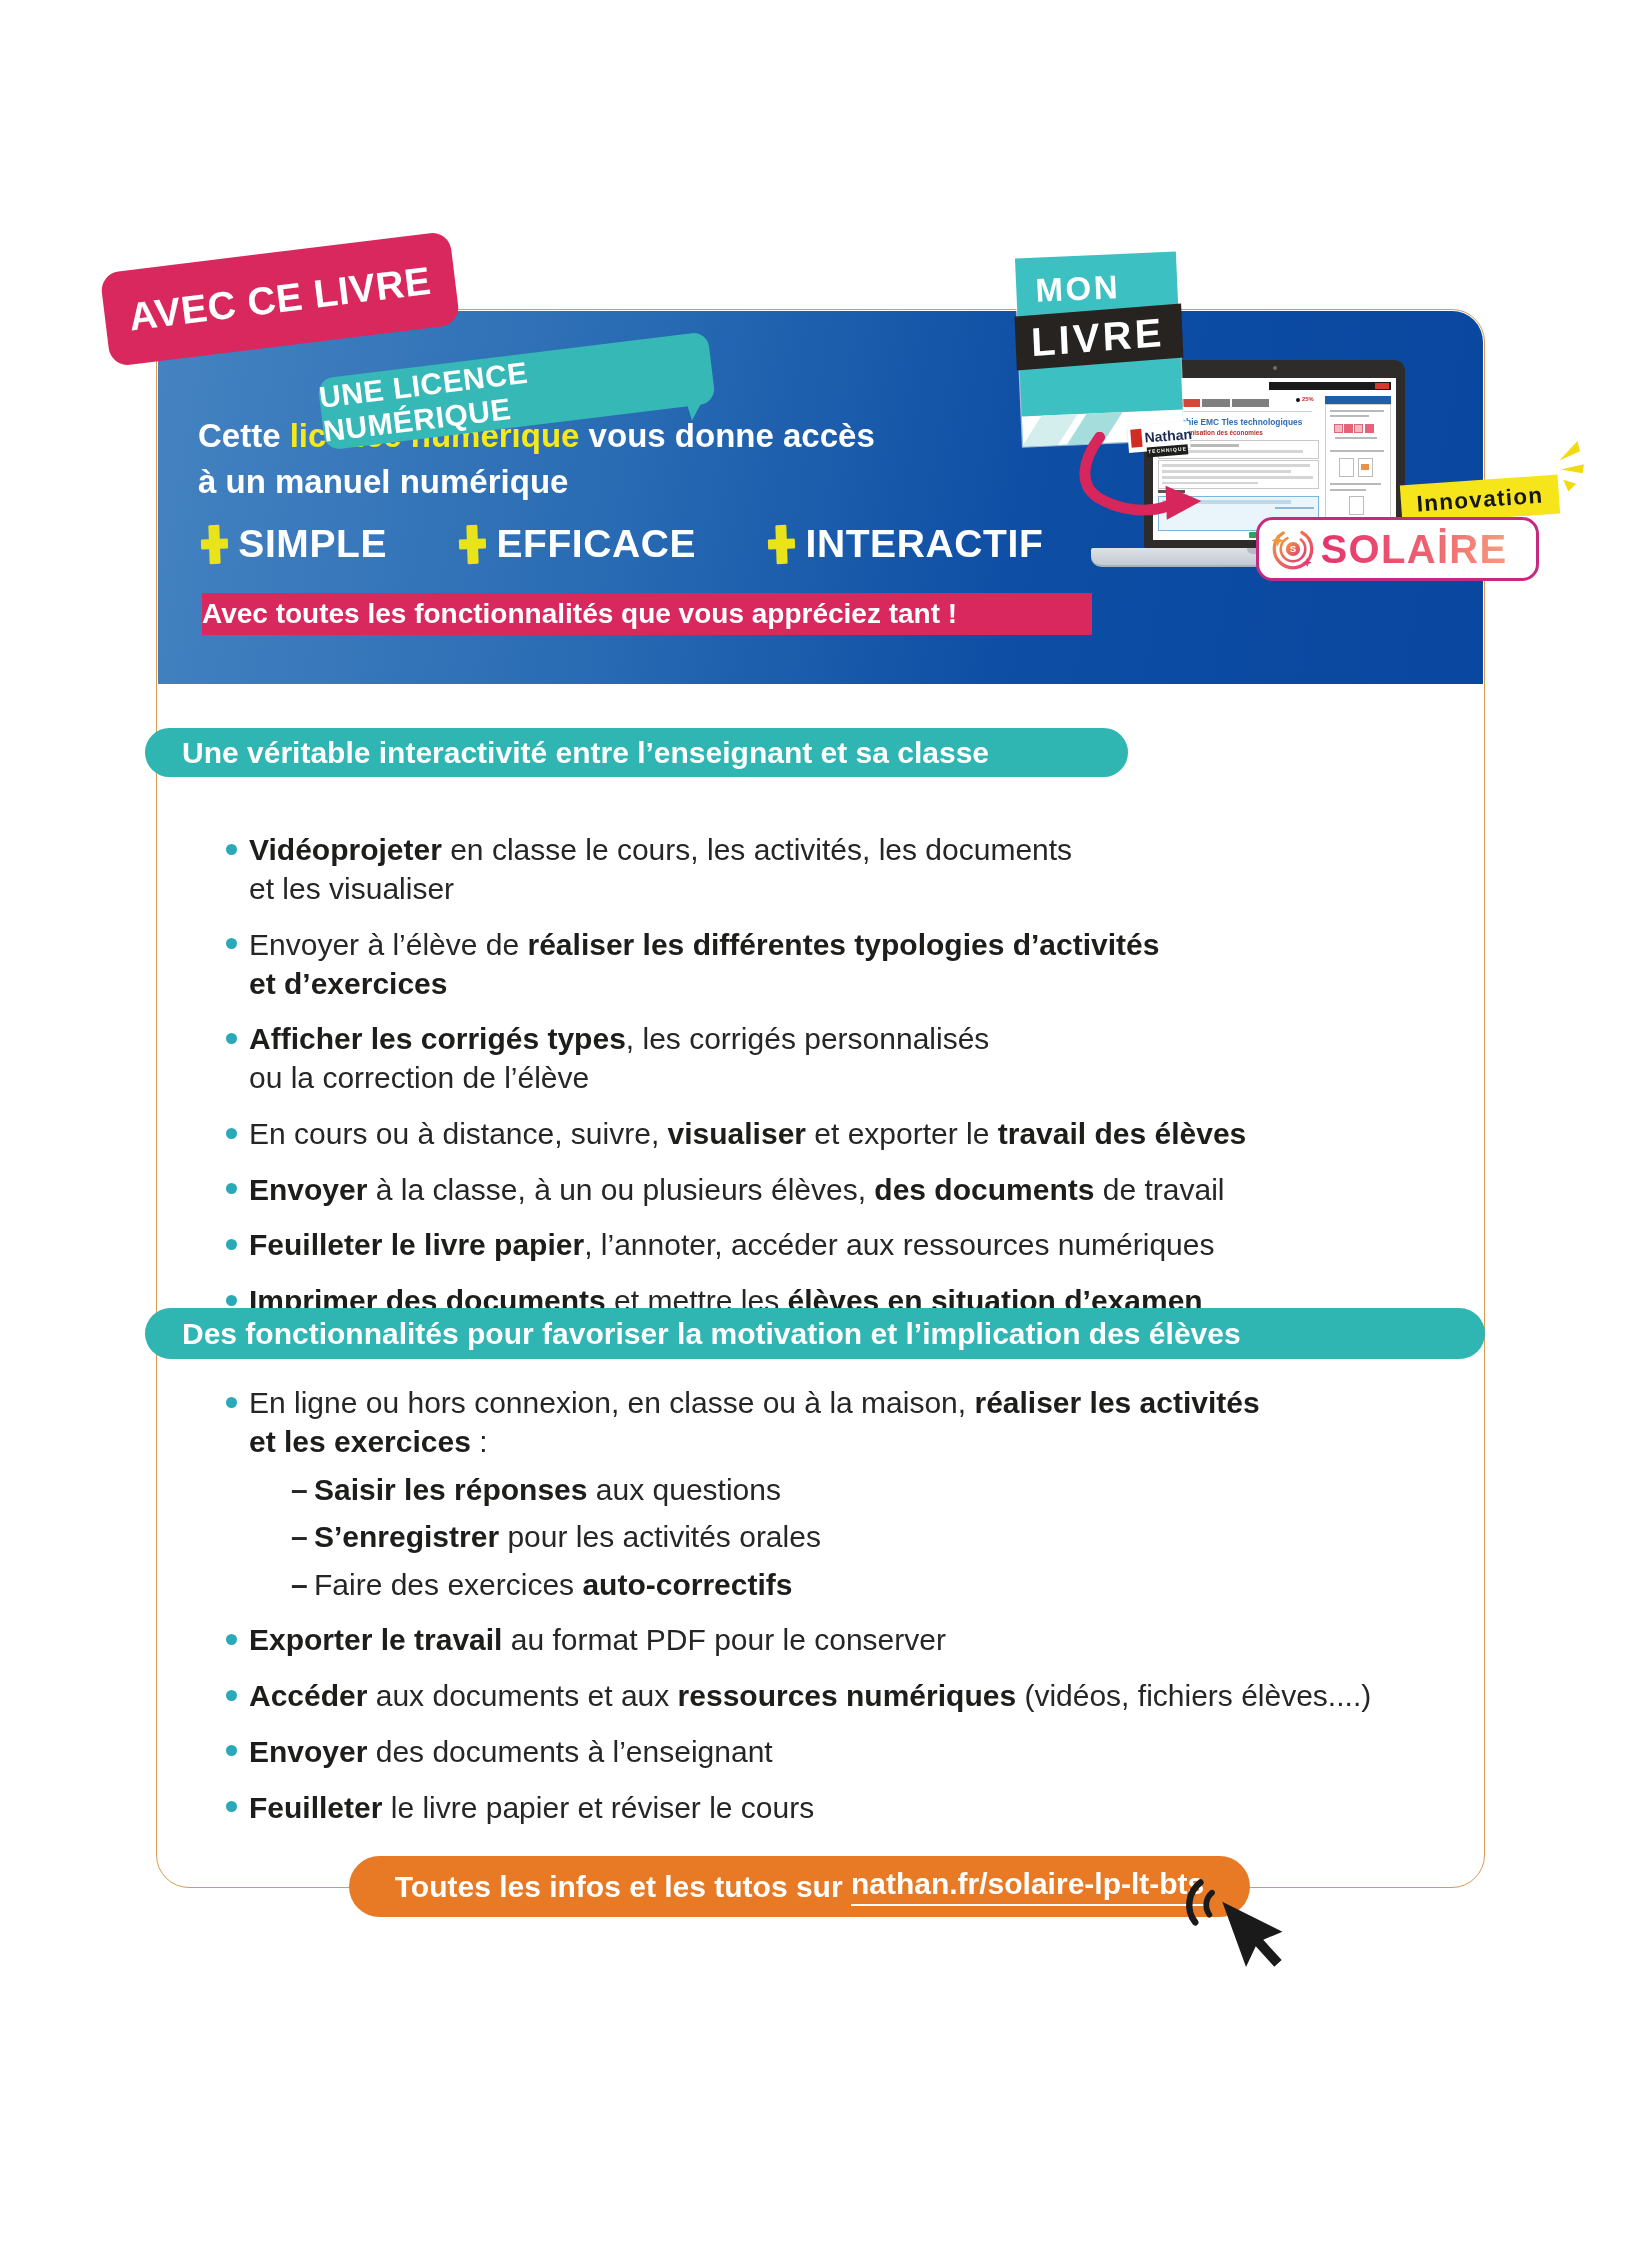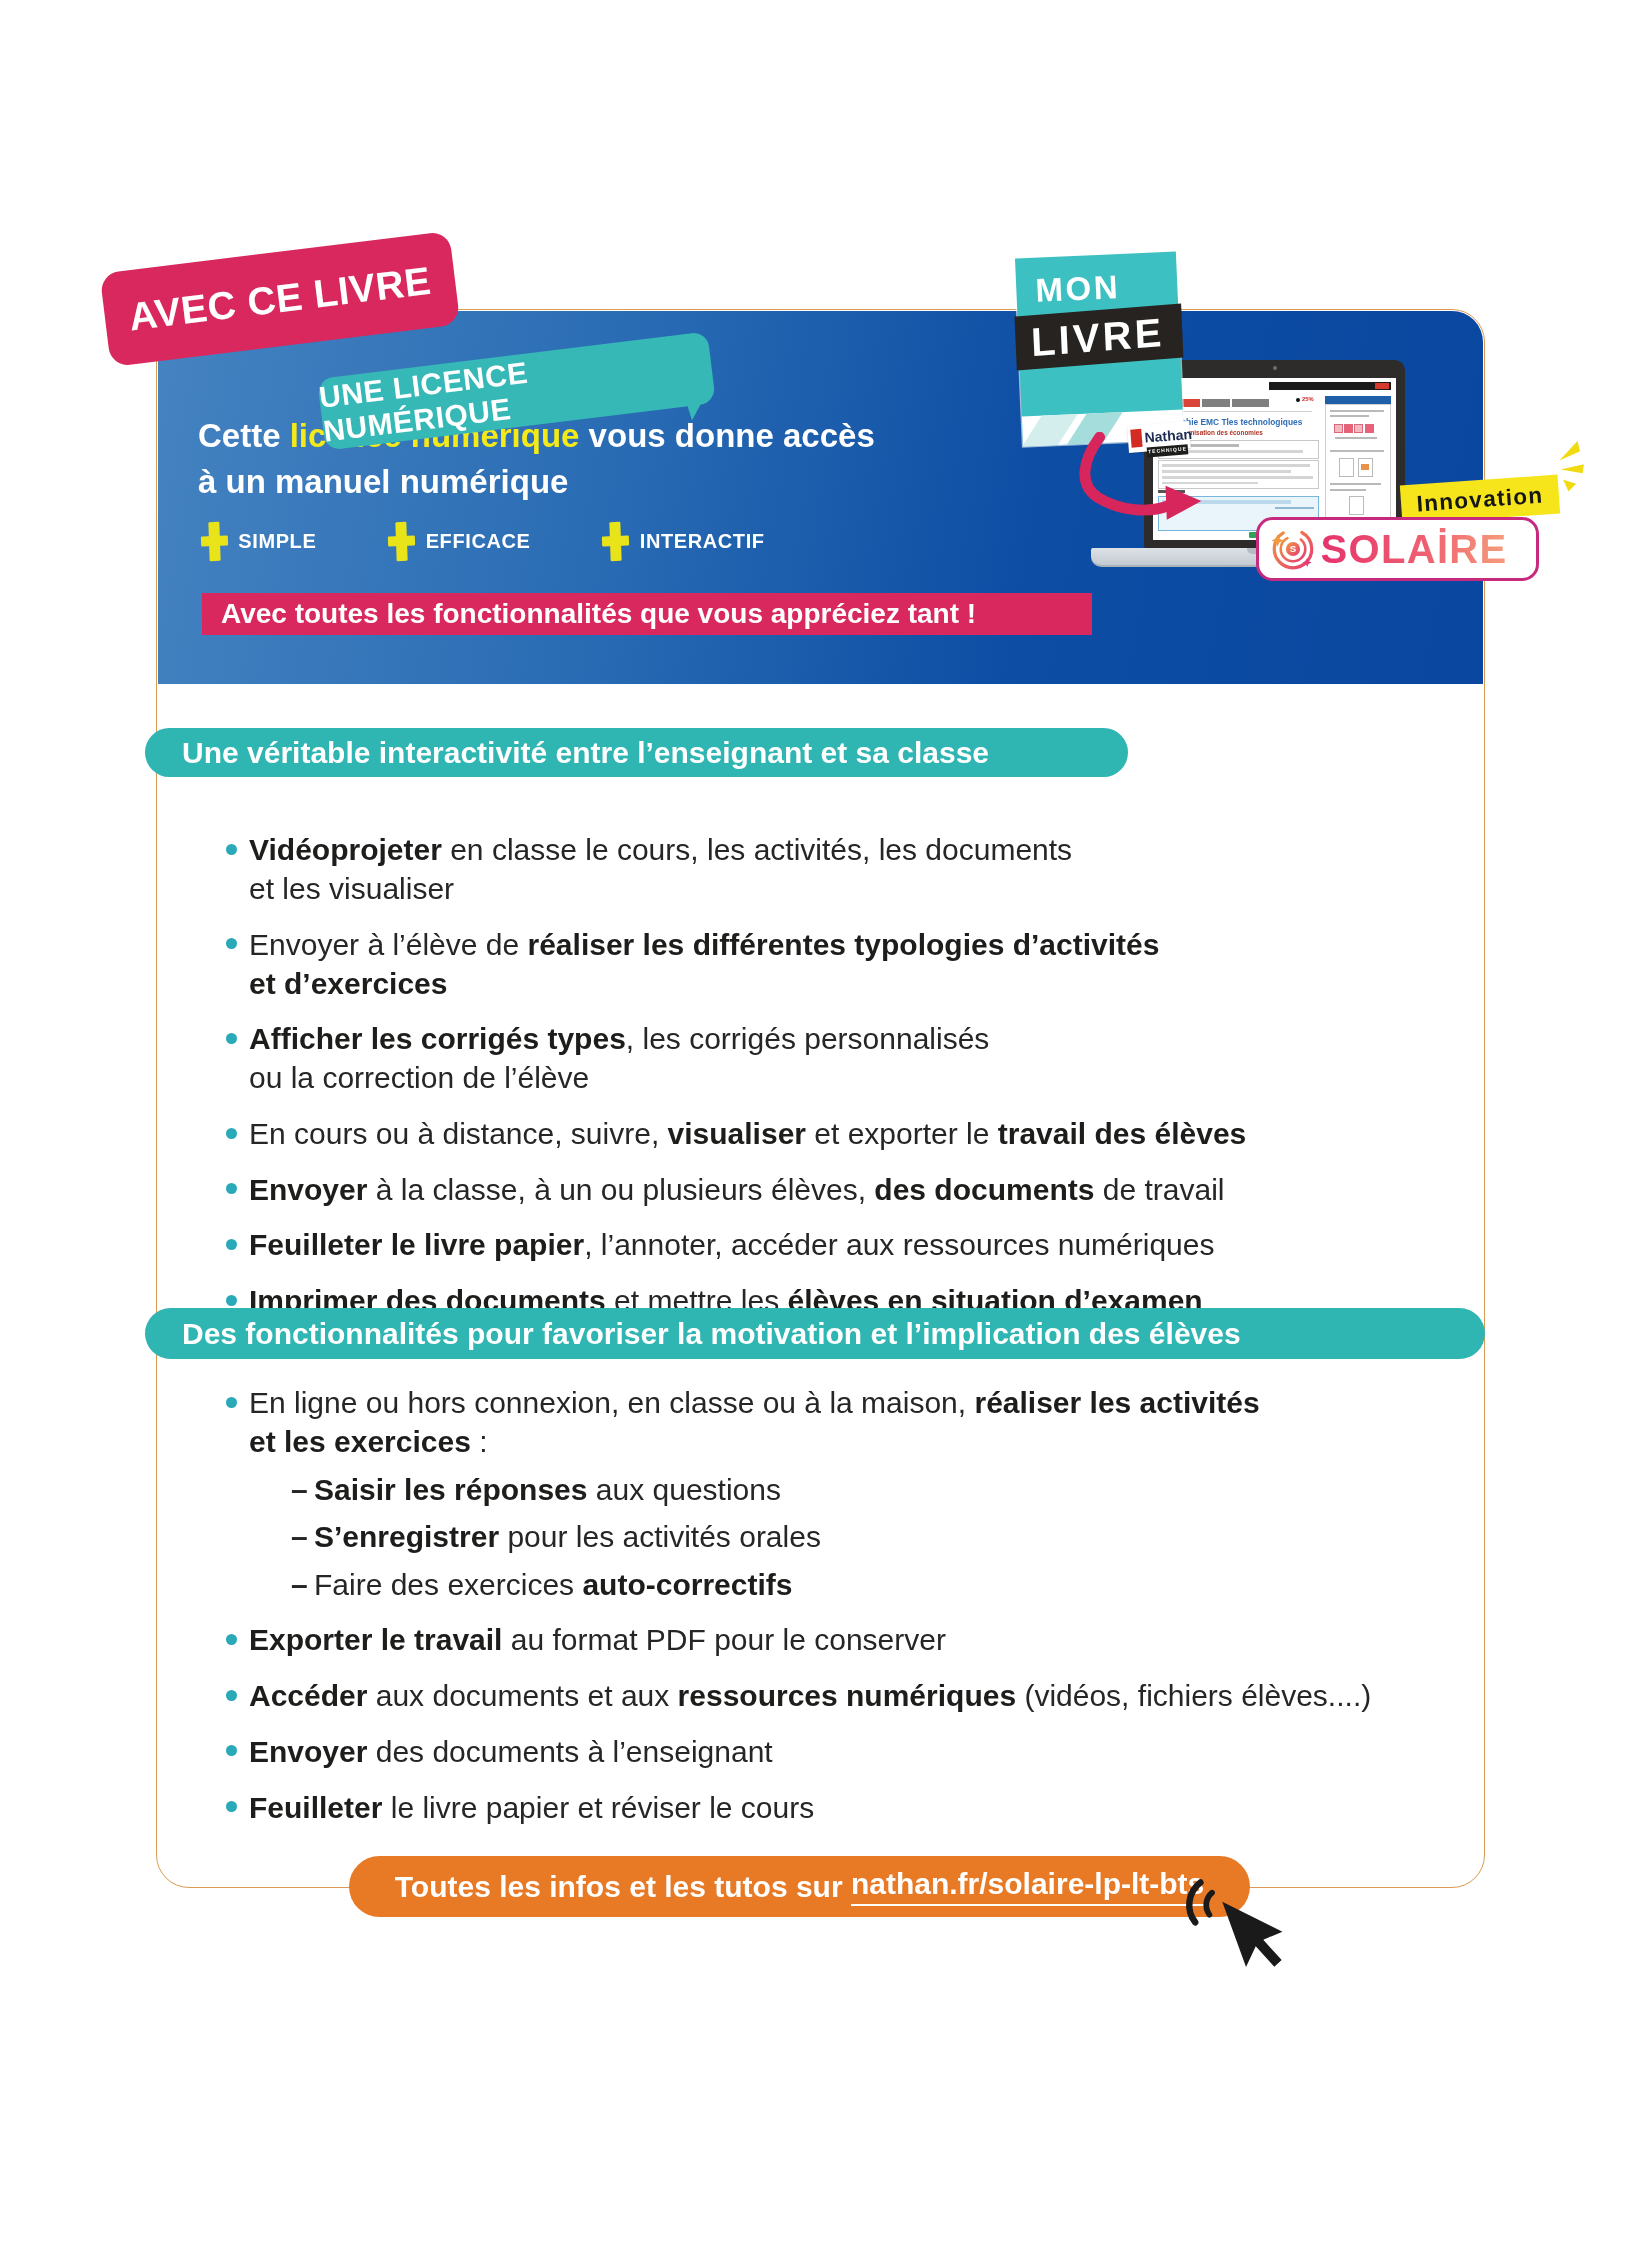--- a/index.html
+++ b/index.html
@@ -25,24 +25,24 @@
 
   
   .headline{left:198px;top:413px;width:771px;color:#fff;font-weight:700;
             font-size:33px;line-height:46px;z-index:3;}
   .headline .yl{color:#f4ea1a;}
   .plus-row{left:201px;top:522px;display:flex;column-gap:72px;z-index:3;}
   .plus-item{display:flex;align-items:center;}
   .plus-glyph{position:relative;width:27px;height:39px;margin-right:10.3px;transform:rotate(-2deg);}
   .plus-glyph::before{content:"";position:absolute;left:8.4px;top:0;width:10.3px;height:39px;background:#e9e41a;border-radius:1.3px;}
   .plus-glyph::after{content:"";position:absolute;left:0;top:14px;width:27px;height:10.3px;background:#e9e41a;border-radius:1.3px;}
-  .plus-label{color:#fff;font-weight:700;font-size:20px;letter-spacing:0.6px;}
+  .plus-label{color:#fff;font-weight:700;font-size:39px;letter-spacing:0.6px;}
   .pink-banner{left:202px;top:593px;width:890px;height:42px;background:#d8285e;
                color:#fff;font-weight:700;font-size:28px;line-height:42px;
-               padding-left:19px;box-sizing:border-box;z-index:3;}
+               box-sizing:border-box;z-index:3;}
 
   
   .book-card{left:1019px;top:255px;width:161px;height:188px;background:#3dc0c1;
              transform:rotate(-2.5deg);z-index:6;box-shadow:0 0 0 1.3px rgba(255,255,255,.6);}
   .book-mon{position:absolute;left:19px;top:14px;color:#fff;font-weight:700;font-size:33px;letter-spacing:2.6px;}
   .book-band{position:absolute;left:-3.2px;top:55px;width:167px;height:54px;background:#262321;transform:skewY(-2deg);}
   .book-livre{color:#fff;font-weight:700;font-size:40px;letter-spacing:3.2px;line-height:54px;padding-left:15.4px;}
   .book-stripes{position:absolute;left:0;bottom:0;width:100%;height:30px;background:#fff;overflow:hidden;}
   .stripe{position:absolute;top:-3.9px;height:39px;transform:skewX(-35deg);}
   .stripe1{left:9px;width:36px;background:#d4eeee;}

